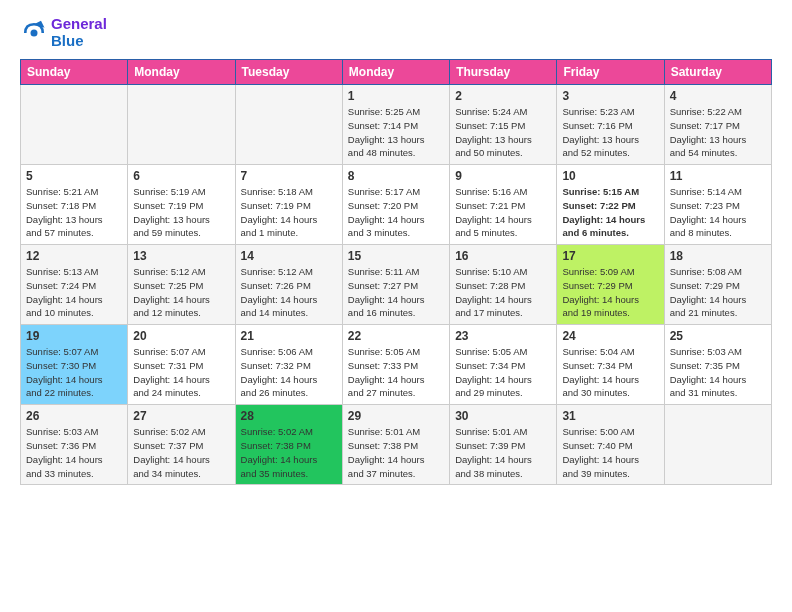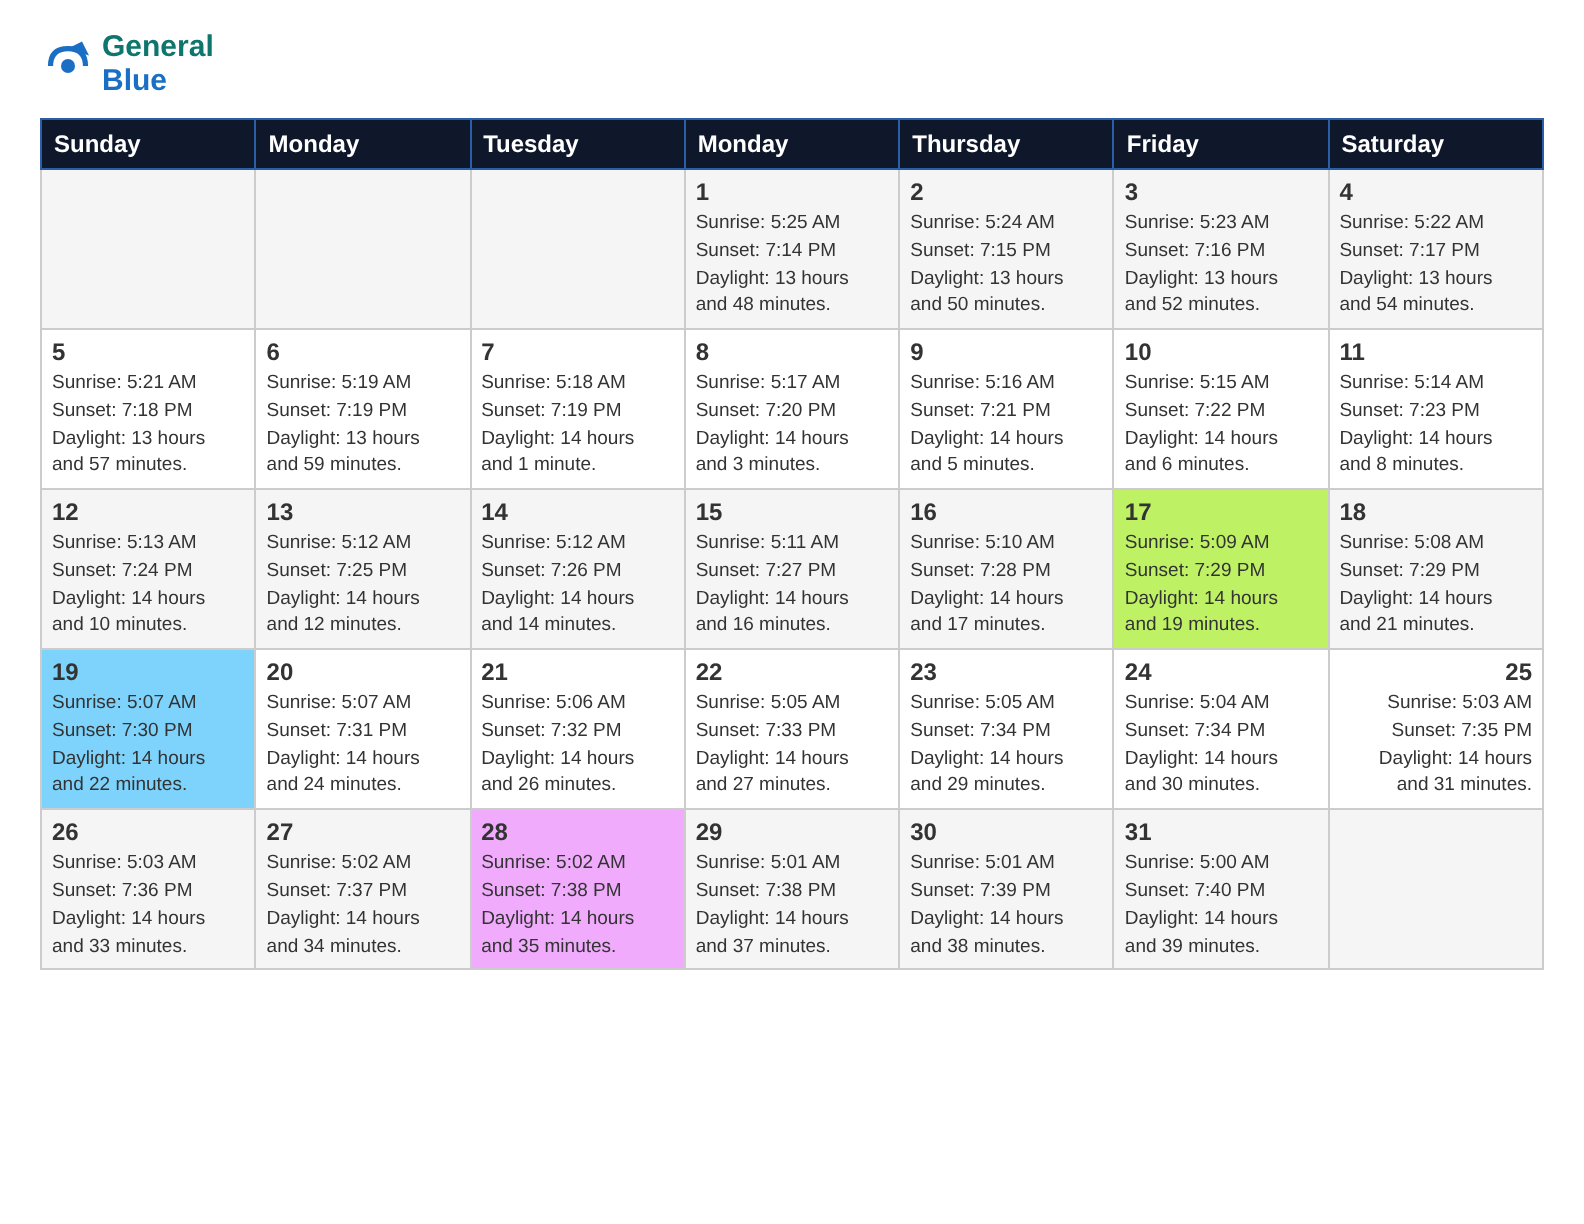--- a/index.html
+++ b/index.html
@@ -26,21 +26,21 @@
       align-items: center;
       gap: 0;
     }
     .logo-text {
       font-size: 15px;
       font-weight: bold;
       color: #333;
       line-height: 1.1;
     }
     .logo-text span {
-      color: #0f766e;
+      color: #6d28d9;
     }
     .logo-icon {
       width: 28px;
       height: 28px;
       margin-right: 3px;
     }
     .title-block {
       text-align: right;
     }
     .main-title {
@@ -53,21 +53,21 @@
       font-size: 15px;
       color: #555;
       margin-top: 2px;
     }
     .calendar {
       width: 100%;
       border-collapse: collapse;
       border: 1px solid #ccc;
     }
     .calendar th {
-      background: #0f172a;
+      background: #ec4899;
       color: #fff;
       font-size: 12px;
       font-weight: bold;
       text-align: left;
       padding: 5px 6px;
       border: 1px solid #2a5fa8;
     }
     .calendar td {
       vertical-align: top;
       border: 1px solid #ccc;
@@ -199,21 +199,21 @@
           </td>
           <td style="background: rgb(255, 255, 255);">
             <span class="day-num">9</span>
             <div class="day-info" style="white-space: pre-line;">Sunrise: 5:16 AM
 Sunset: 7:21 PM
 Daylight: 14 hours
 and 5 minutes.</div>
           </td>
           <td style="background: rgb(255, 255, 255);">
             <span class="day-num">10</span>
-            <div class="day-info" style="white-space: pre-line;">Sunrise: 5:15 AM
+            <div class="day-info" style="white-space: pre-line; font-weight: bold;">Sunrise: 5:15 AM
 Sunset: 7:22 PM
 Daylight: 14 hours
 and 6 minutes.</div>
           </td>
           <td style="background: rgb(255, 255, 255);">
             <span class="day-num">11</span>
             <div class="day-info" style="white-space: pre-line;">Sunrise: 5:14 AM
 Sunset: 7:23 PM
 Daylight: 14 hours
 and 8 minutes.</div>
@@ -306,21 +306,21 @@
 Daylight: 14 hours
 and 29 minutes.</div>
           </td>
           <td style="background: rgb(255, 255, 255);">
             <span class="day-num">24</span>
             <div class="day-info" style="white-space: pre-line;">Sunrise: 5:04 AM
 Sunset: 7:34 PM
 Daylight: 14 hours
 and 30 minutes.</div>
           </td>
-          <td style="background: rgb(255, 255, 255); text-align: right;">
+          <td style="background: rgb(255, 255, 255);">
             <span class="day-num">25</span>
             <div class="day-info" style="white-space: pre-line;">Sunrise: 5:03 AM
 Sunset: 7:35 PM
 Daylight: 14 hours
 and 31 minutes.</div>
           </td>
         </tr>
         <tr>
           <td style="background: rgb(245, 245, 245);">
             <span class="day-num">26</span>
@@ -329,21 +329,21 @@
 Daylight: 14 hours
 and 33 minutes.</div>
           </td>
           <td style="background: rgb(245, 245, 245);">
             <span class="day-num">27</span>
             <div class="day-info" style="white-space: pre-line;">Sunrise: 5:02 AM
 Sunset: 7:37 PM
 Daylight: 14 hours
 and 34 minutes.</div>
           </td>
-          <td style="background: #f0abfc;">
+          <td style="background: #22c55e;">
             <span class="day-num">28</span>
             <div class="day-info" style="white-space: pre-line;">Sunrise: 5:02 AM
 Sunset: 7:38 PM
 Daylight: 14 hours
 and 35 minutes.</div>
           </td>
           <td style="background: rgb(245, 245, 245);">
             <span class="day-num">29</span>
             <div class="day-info" style="white-space: pre-line;">Sunrise: 5:01 AM
 Sunset: 7:38 PM

